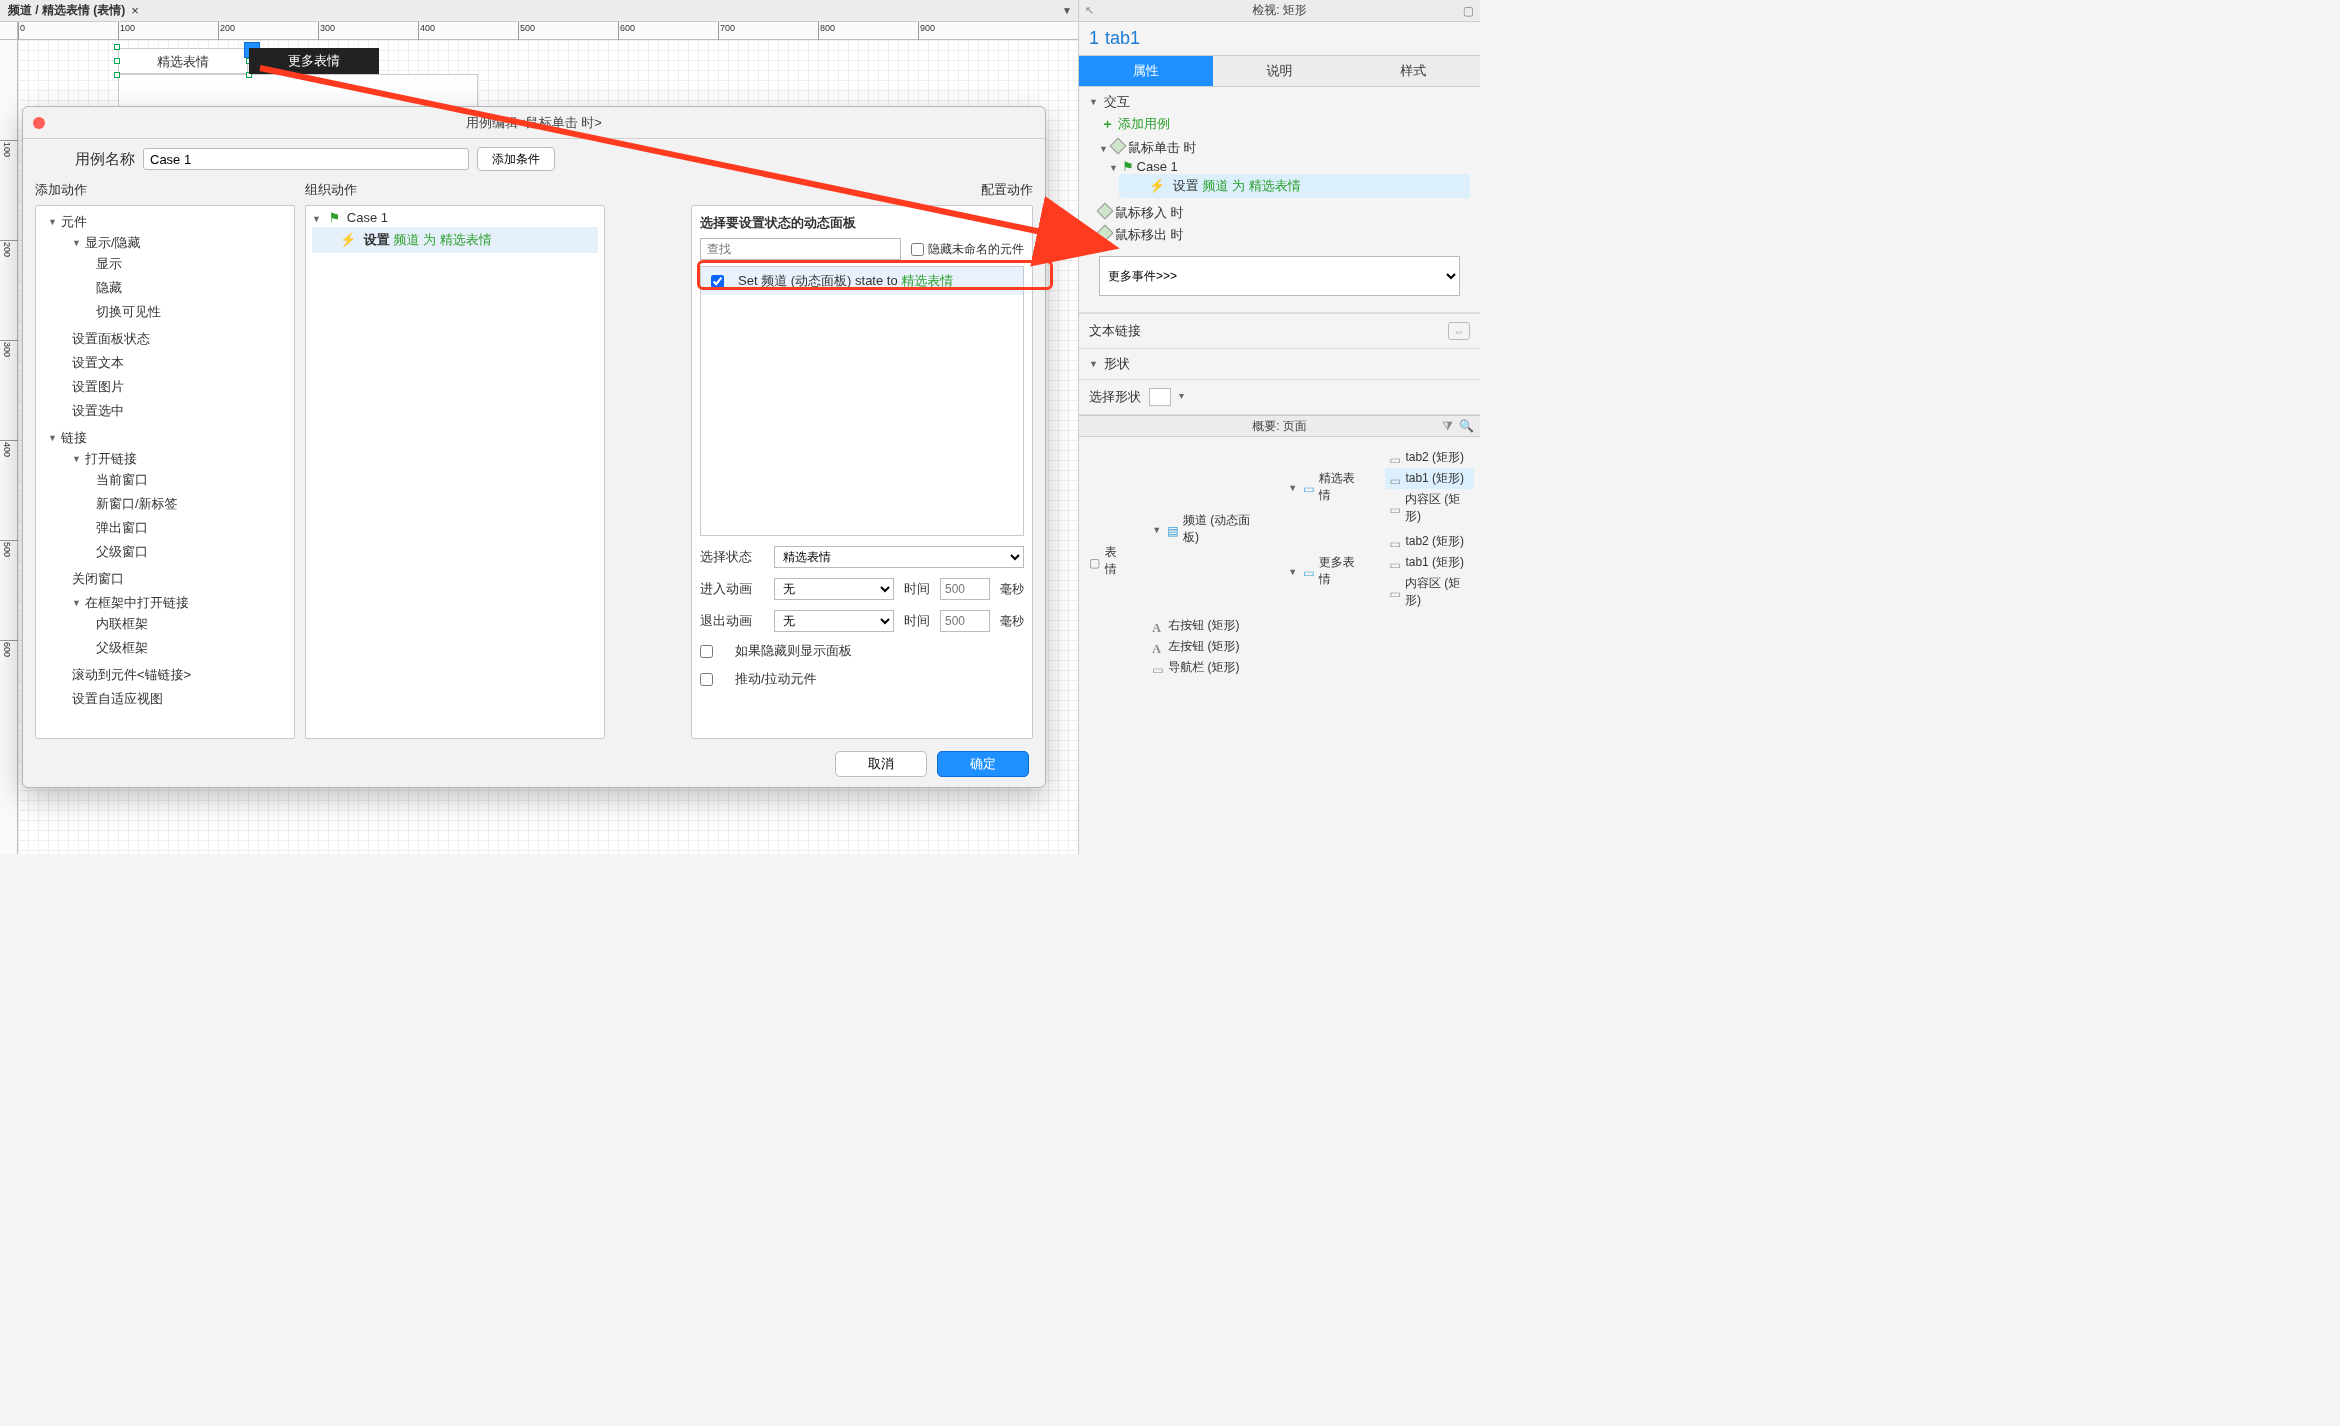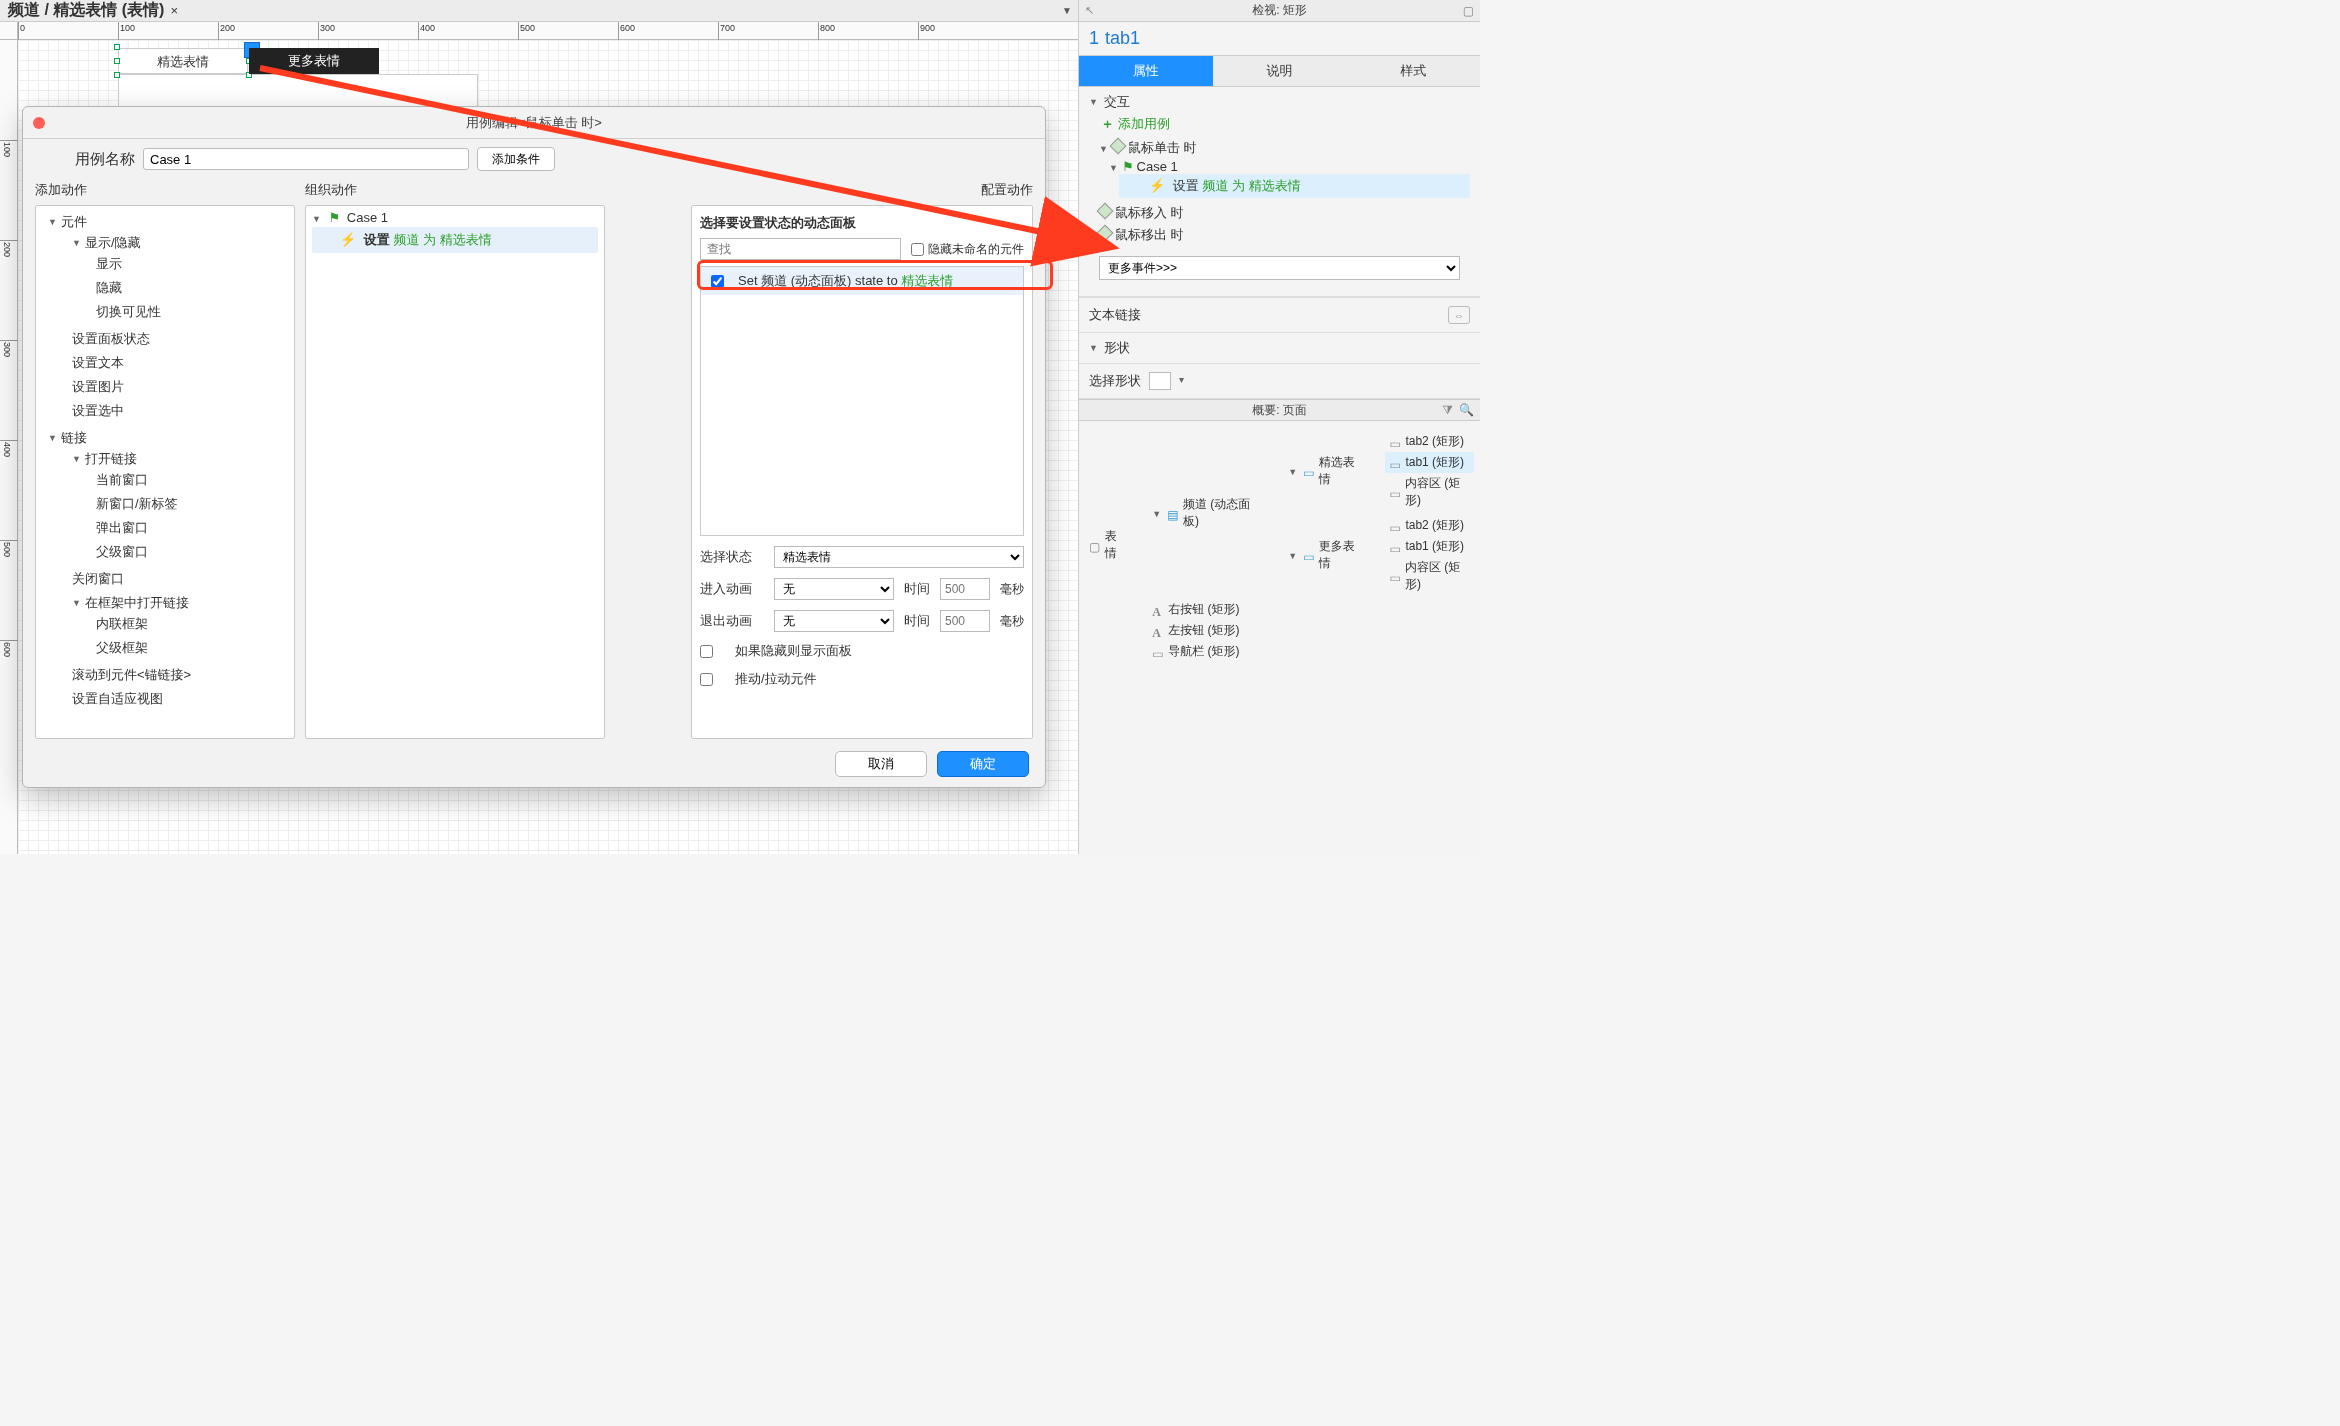--- a/index.html
+++ b/index.html
@@ -2,21 +2,21 @@
 <html><head>
 <meta charset="utf-8">
 <style>
 * { box-sizing: border-box; margin: 0; padding: 0; font-family: -apple-system, "Helvetica Neue", Arial, sans-serif; }
 body { background: #f5f5f5; width: 1480px; height: 854px; position: relative; overflow: hidden; font-size: 13px; color: #333; }
 
 
 #canvas-region { position: absolute; left: 0; top: 0; width: 1078px; height: 854px; background: #fff; }
 
 #page-tab-bar { height: 22px; border-bottom: 1px solid #ccc; display: flex; align-items: center; padding-left: 8px; gap: 6px; background: #ececec; }
-#page-tab-bar .tablabel { font-weight: 600; font-size: 16px; }
+#page-tab-bar .tablabel { font-weight: 600; font-size: 12px; }
 #page-tab-bar .close { font-size: 13px; cursor: pointer; }
 #page-tab-bar .dropdown { margin-left: auto; margin-right: 6px; font-size: 10px; color: #555; }
 
 
 #ruler-corner { position: absolute; left: 0; top: 22px; width: 18px; height: 18px; border-right: 1px solid #bbb; border-bottom: 1px solid #bbb; background: #fafafa; }
 #ruler-h { position: absolute; left: 18px; top: 22px; right: 0; height: 18px; border-bottom: 1px solid #bbb; background: #fafafa; }
 #ruler-h .tick { position: absolute; top: 0; width: 1px; height: 18px; background: #999; }
 #ruler-h .ticklabel { position: absolute; top: 1px; font-size: 9px; color: #333; }
 #ruler-v { position: absolute; left: 0; top: 40px; width: 18px; bottom: 0; border-right: 1px solid #bbb; background: #fafafa; }
 #ruler-v .tick { position: absolute; left: 0; height: 1px; width: 18px; background: #999; }
@@ -120,21 +120,21 @@
 .section-hd::before { content: "▼"; font-size: 9px; color: #666; margin-right: 2px; }
 .addcase { display: flex; align-items: center; gap: 4px; color: #2ca02c; font-size: 13px; padding: 4px 0 4px 12px; cursor: pointer; }
 .addcase .plus { color: #2ca02c; font-weight: 700; }
 .evt-tree { list-style: none; padding-left: 10px; }
 .evt-tree li { padding: 2px 0; font-size: 13px; }
 .evt-tree li .tri::before { content: "▼"; font-size: 9px; color: #666; margin-right: 4px; }
 .evt-tree li.action { background: #dbeffd; padding: 3px 4px 3px 30px; border-radius: 2px; }
 .evt-tree .cursor-ic { display: inline-block; width: 12px; height: 12px; border: 1px solid #999; transform: rotate(45deg); margin-right: 4px; background: #cde6c9; }
 
 .more-events { margin: 10px; }
-.more-events select { width: 100%; height: 24px; border: 1px solid #bbb; background: #fff; font-size: 12px; padding: 0 4px; }
+.more-events select { width: 100%; height: 40px; border: 1px solid #bbb; background: #fff; font-size: 12px; padding: 0 4px; }
 
 .textlink { display: flex; align-items: center; justify-content: space-between; padding: 8px 10px; border-top: 1px solid #ddd; border-bottom: 1px solid #ddd; font-size: 13px; }
 .textlink .link-ic { width: 22px; height: 18px; border: 1px solid #bbb; border-radius: 3px; display: flex; align-items: center; justify-content: center; color: #888; font-size: 11px; }
 
 .shape-row { display: flex; align-items: center; gap: 8px; padding: 8px 10px; border-bottom: 1px solid #ddd; font-size: 13px; }
 .shape-row .swatch { width: 22px; height: 18px; border: 1px solid #bbb; background: #fff; position: relative; }
 .shape-row .swatch::after { content: "▾"; position: absolute; right: -14px; top: 1px; color: #666; font-size: 10px; }
 
 
 #outline-title { height: 22px; display: flex; align-items: center; justify-content: center; border-top: 1px solid #ccc; border-bottom: 1px solid #ccc; background: #ececec; font-size: 12px; color: #444; position: relative; }

